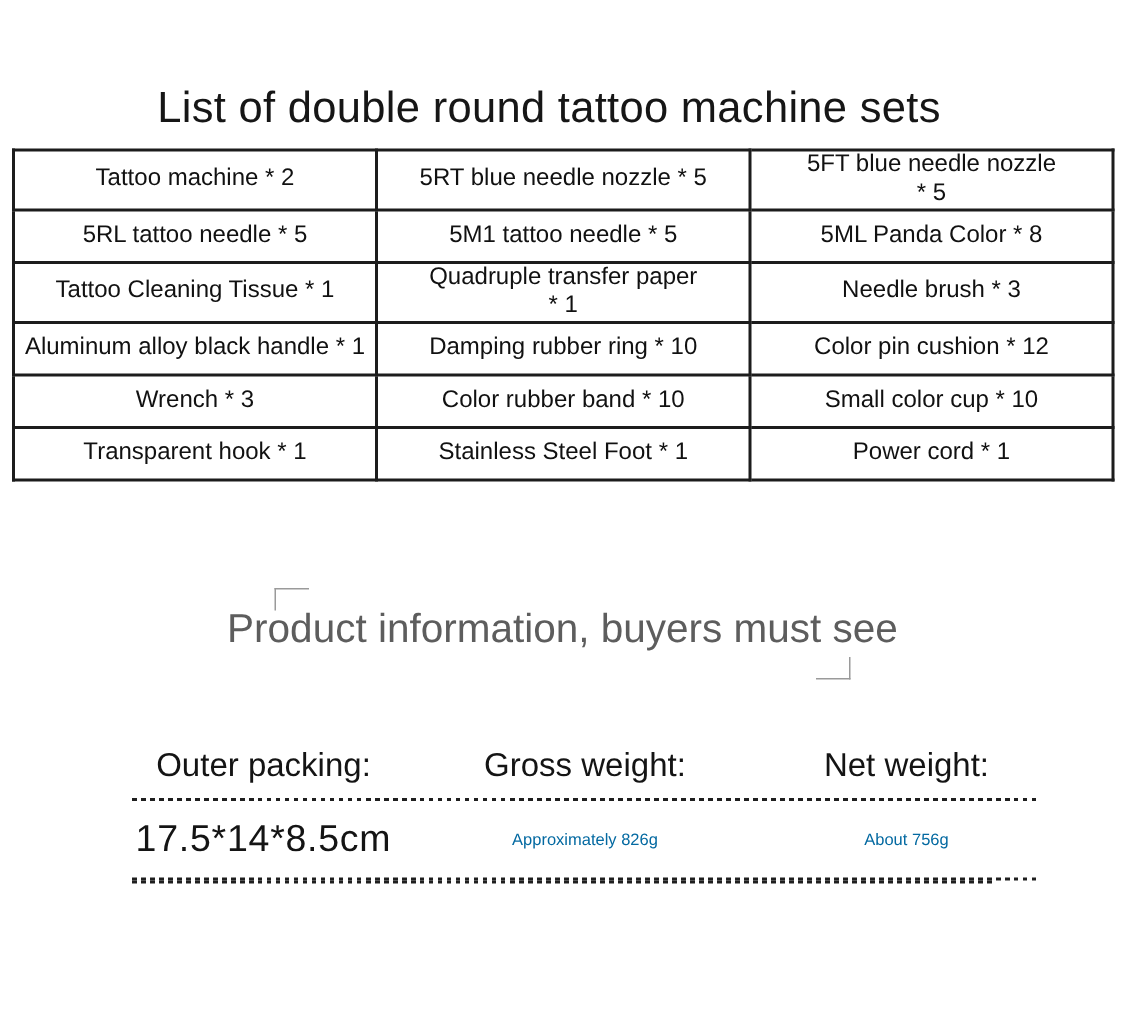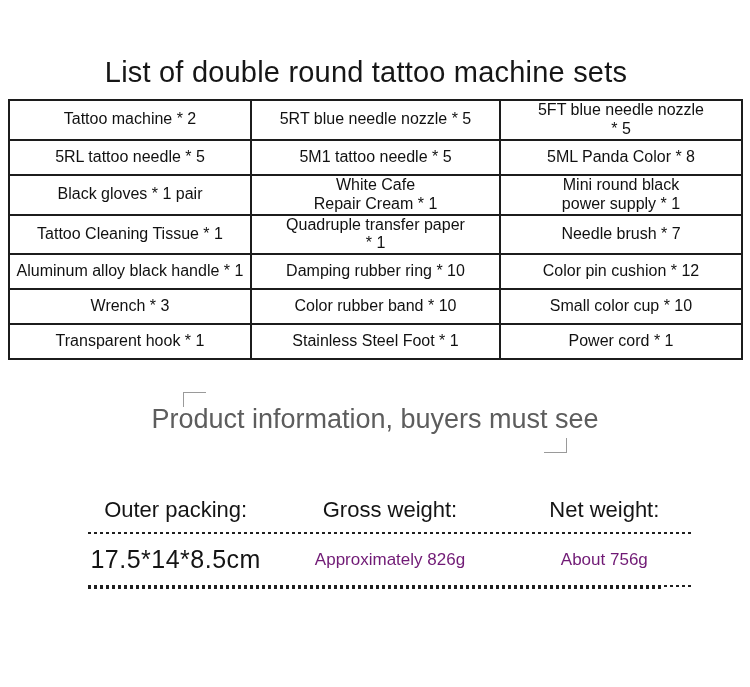--- a/index.html
+++ b/index.html
@@ -91,21 +91,21 @@
     flex: 1 1 0;
     display: flex;
     align-items: center;
     justify-content: center;
     text-align: center;
   }
   .labels { height: 44px; }
   .labels .info-col { font-size: 22px; color: #141414; }
   .values { height: 51px; }
   .values .val-big { font-size: 25px; color: #141414; letter-spacing: 0.5px; }
-  .values .val { font-size: 17px; color: #701a75; }
+  .values .val { font-size: 11px; color: #0369a1; }
   .dash {
     height: 2px;
     background: repeating-linear-gradient(90deg, #1f1f1f 0 3px, transparent 3px 6px);
   }
   .dash-short { width: 575px; }
   .tips {
     height: 50px;
     display: flex;
     align-items: center;
     justify-content: center;
@@ -133,28 +133,23 @@
         <td class="fs17"><span>Tattoo machine * 2</span></td>
         <td class="fs17"><span>5RT blue needle nozzle * 5</span></td>
         <td class="fs13 left p40"><span class="w170">5FT blue needle nozzle * 5</span></td>
       </tr>
       <tr>
         <td><span>5RL tattoo needle * 5</span></td>
         <td><span>5M1 tattoo needle * 5</span></td>
         <td class="fs17"><span>5ML Panda Color * 8</span></td>
       </tr>
       <tr>
-        <td class="fs14"><span>Black gloves * 1 pair</span></td>
-        <td class="fs14 left p55"><span class="w125">White Cafe Repair Cream * 1</span></td>
-        <td class="fs13 left p42"><span class="w150">Mini round black power supply * 1</span></td>
-      </tr>
-      <tr>
         <td><span>Tattoo Cleaning Tissue * 1</span></td>
         <td class="fs14 left p55"><span class="w180">Quadruple transfer paper * 1</span></td>
-        <td class="fs14"><span>Needle brush * 7</span></td>
+        <td class="fs14"><span>Needle brush * 3</span></td>
       </tr>
       <tr>
         <td class="fs15"><span>Aluminum alloy black handle * 1</span></td>
         <td class="fs14"><span>Damping rubber ring * 10</span></td>
         <td class="fs15"><span>Color pin cushion * 12</span></td>
       </tr>
       <tr>
         <td><span>Wrench * 3</span></td>
         <td class="fs15"><span>Color rubber band * 10</span></td>
         <td class="fs15"><span>Small color cup * 10</span></td>

